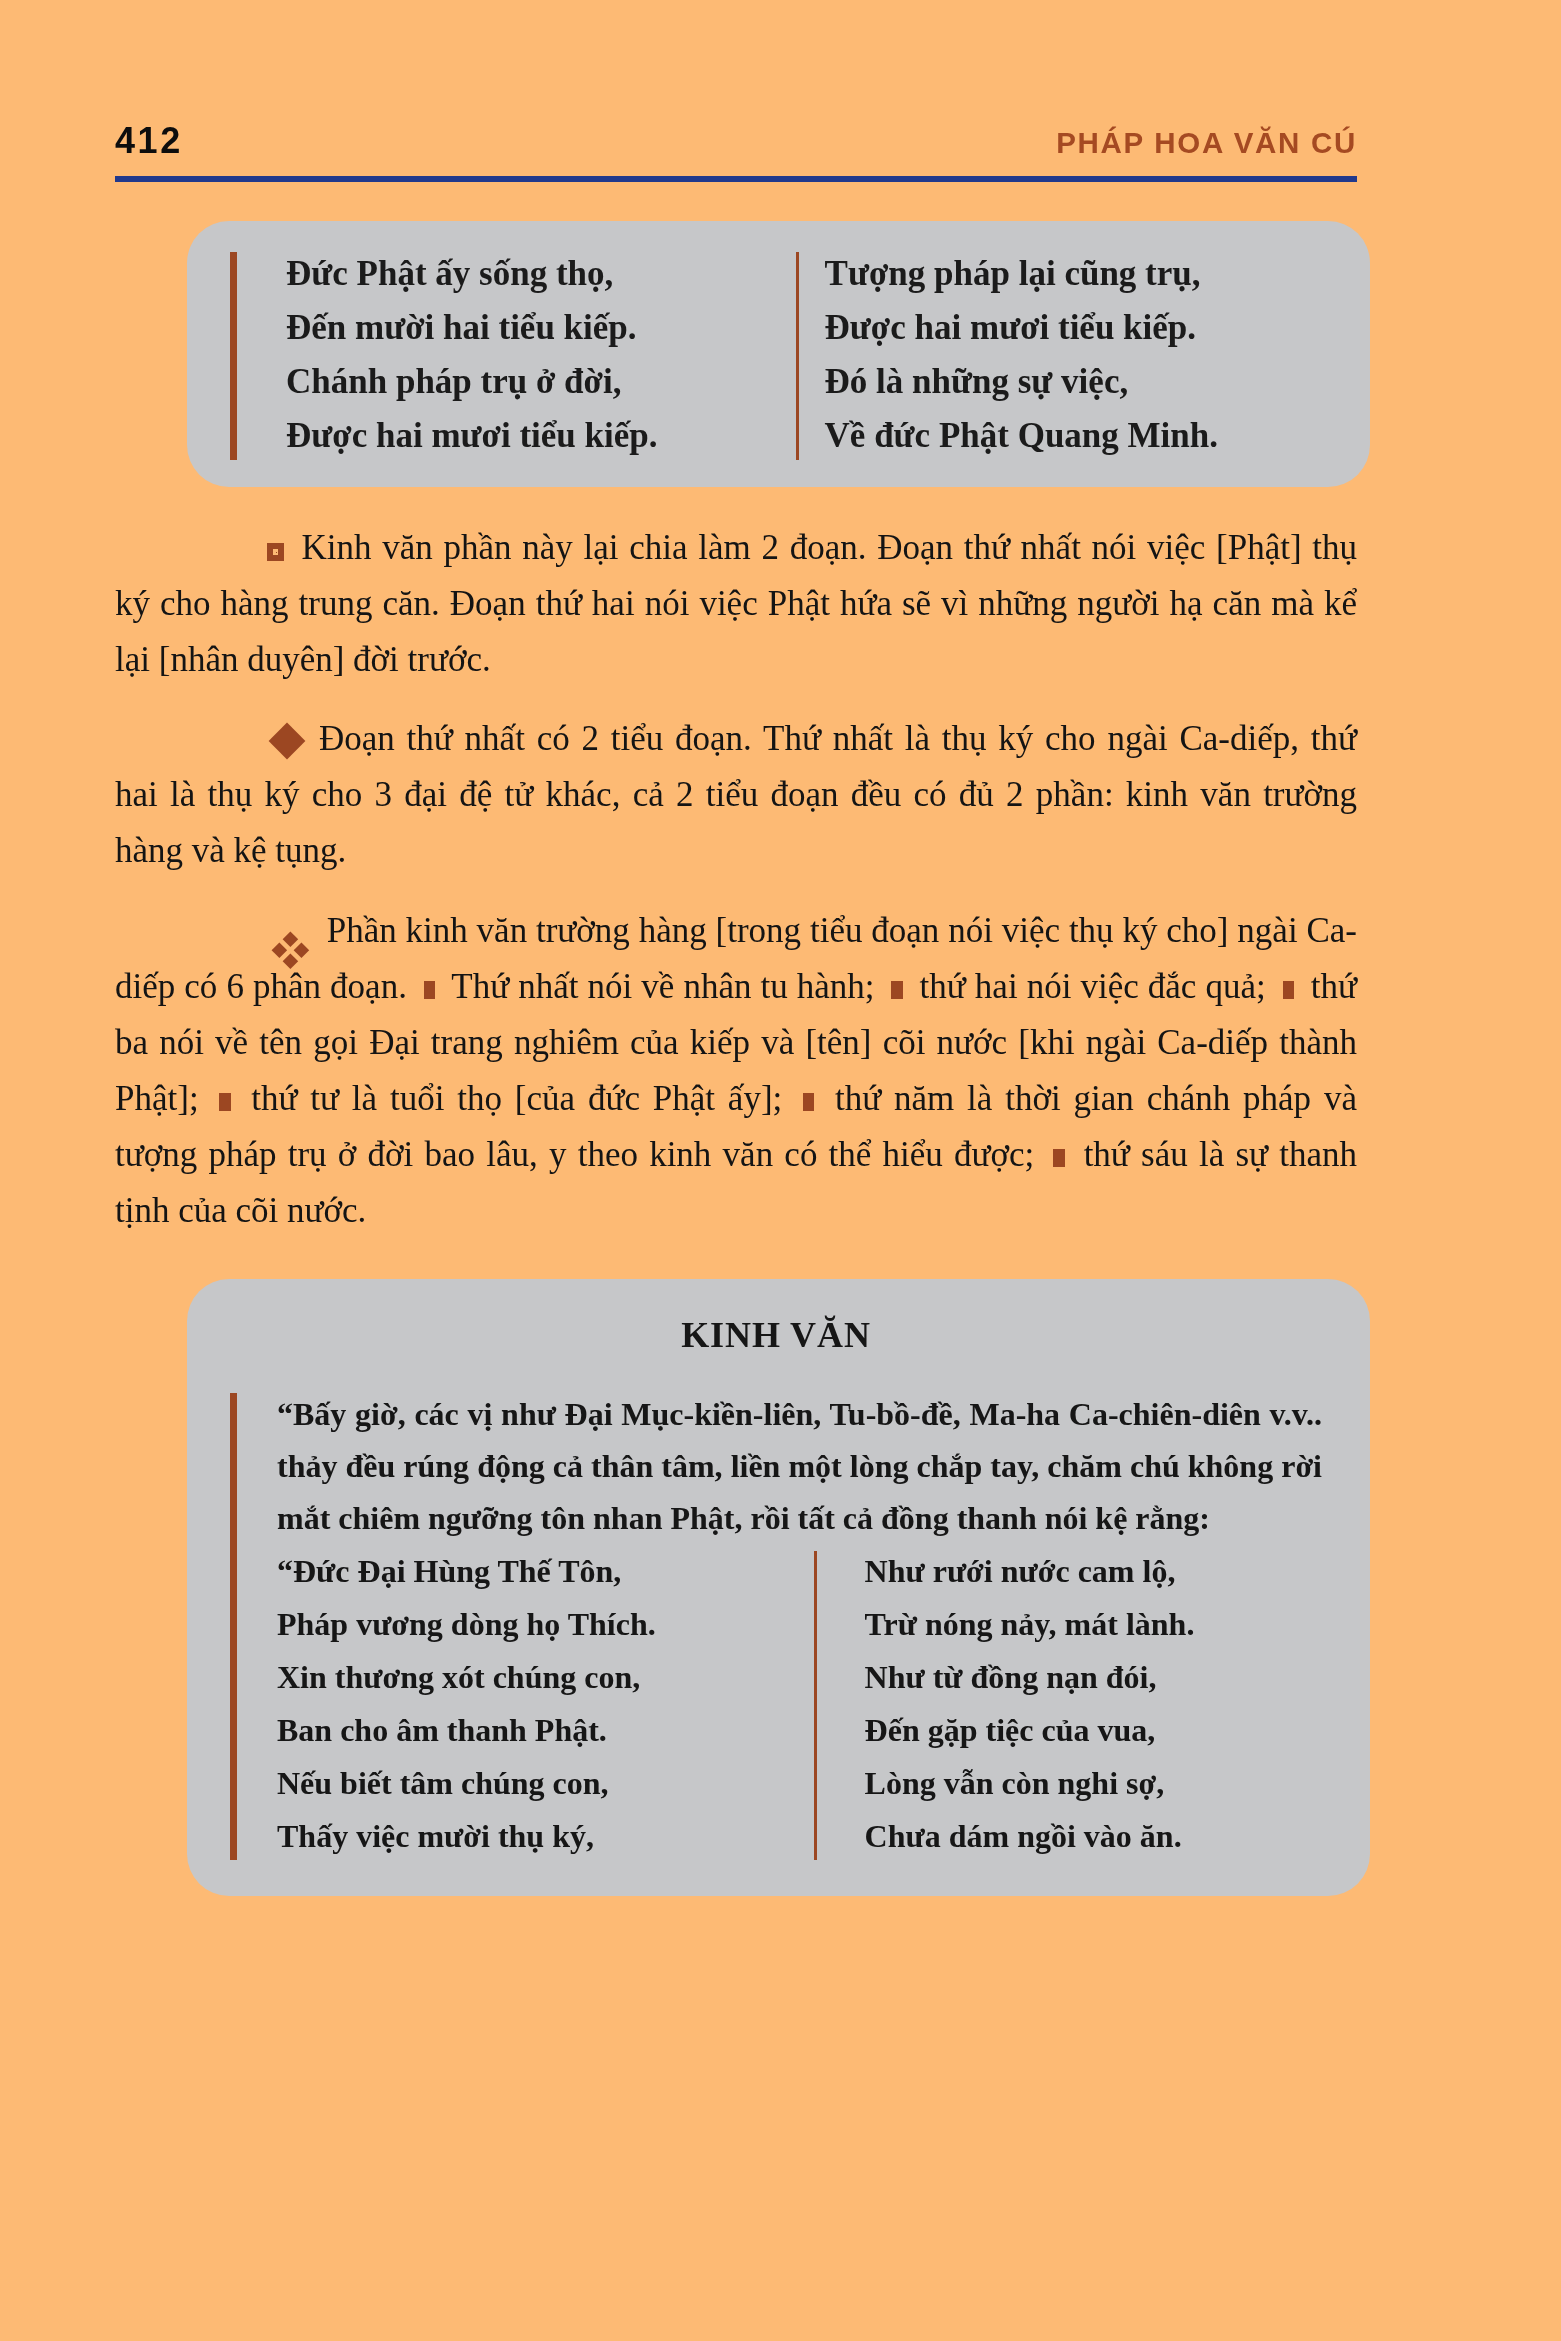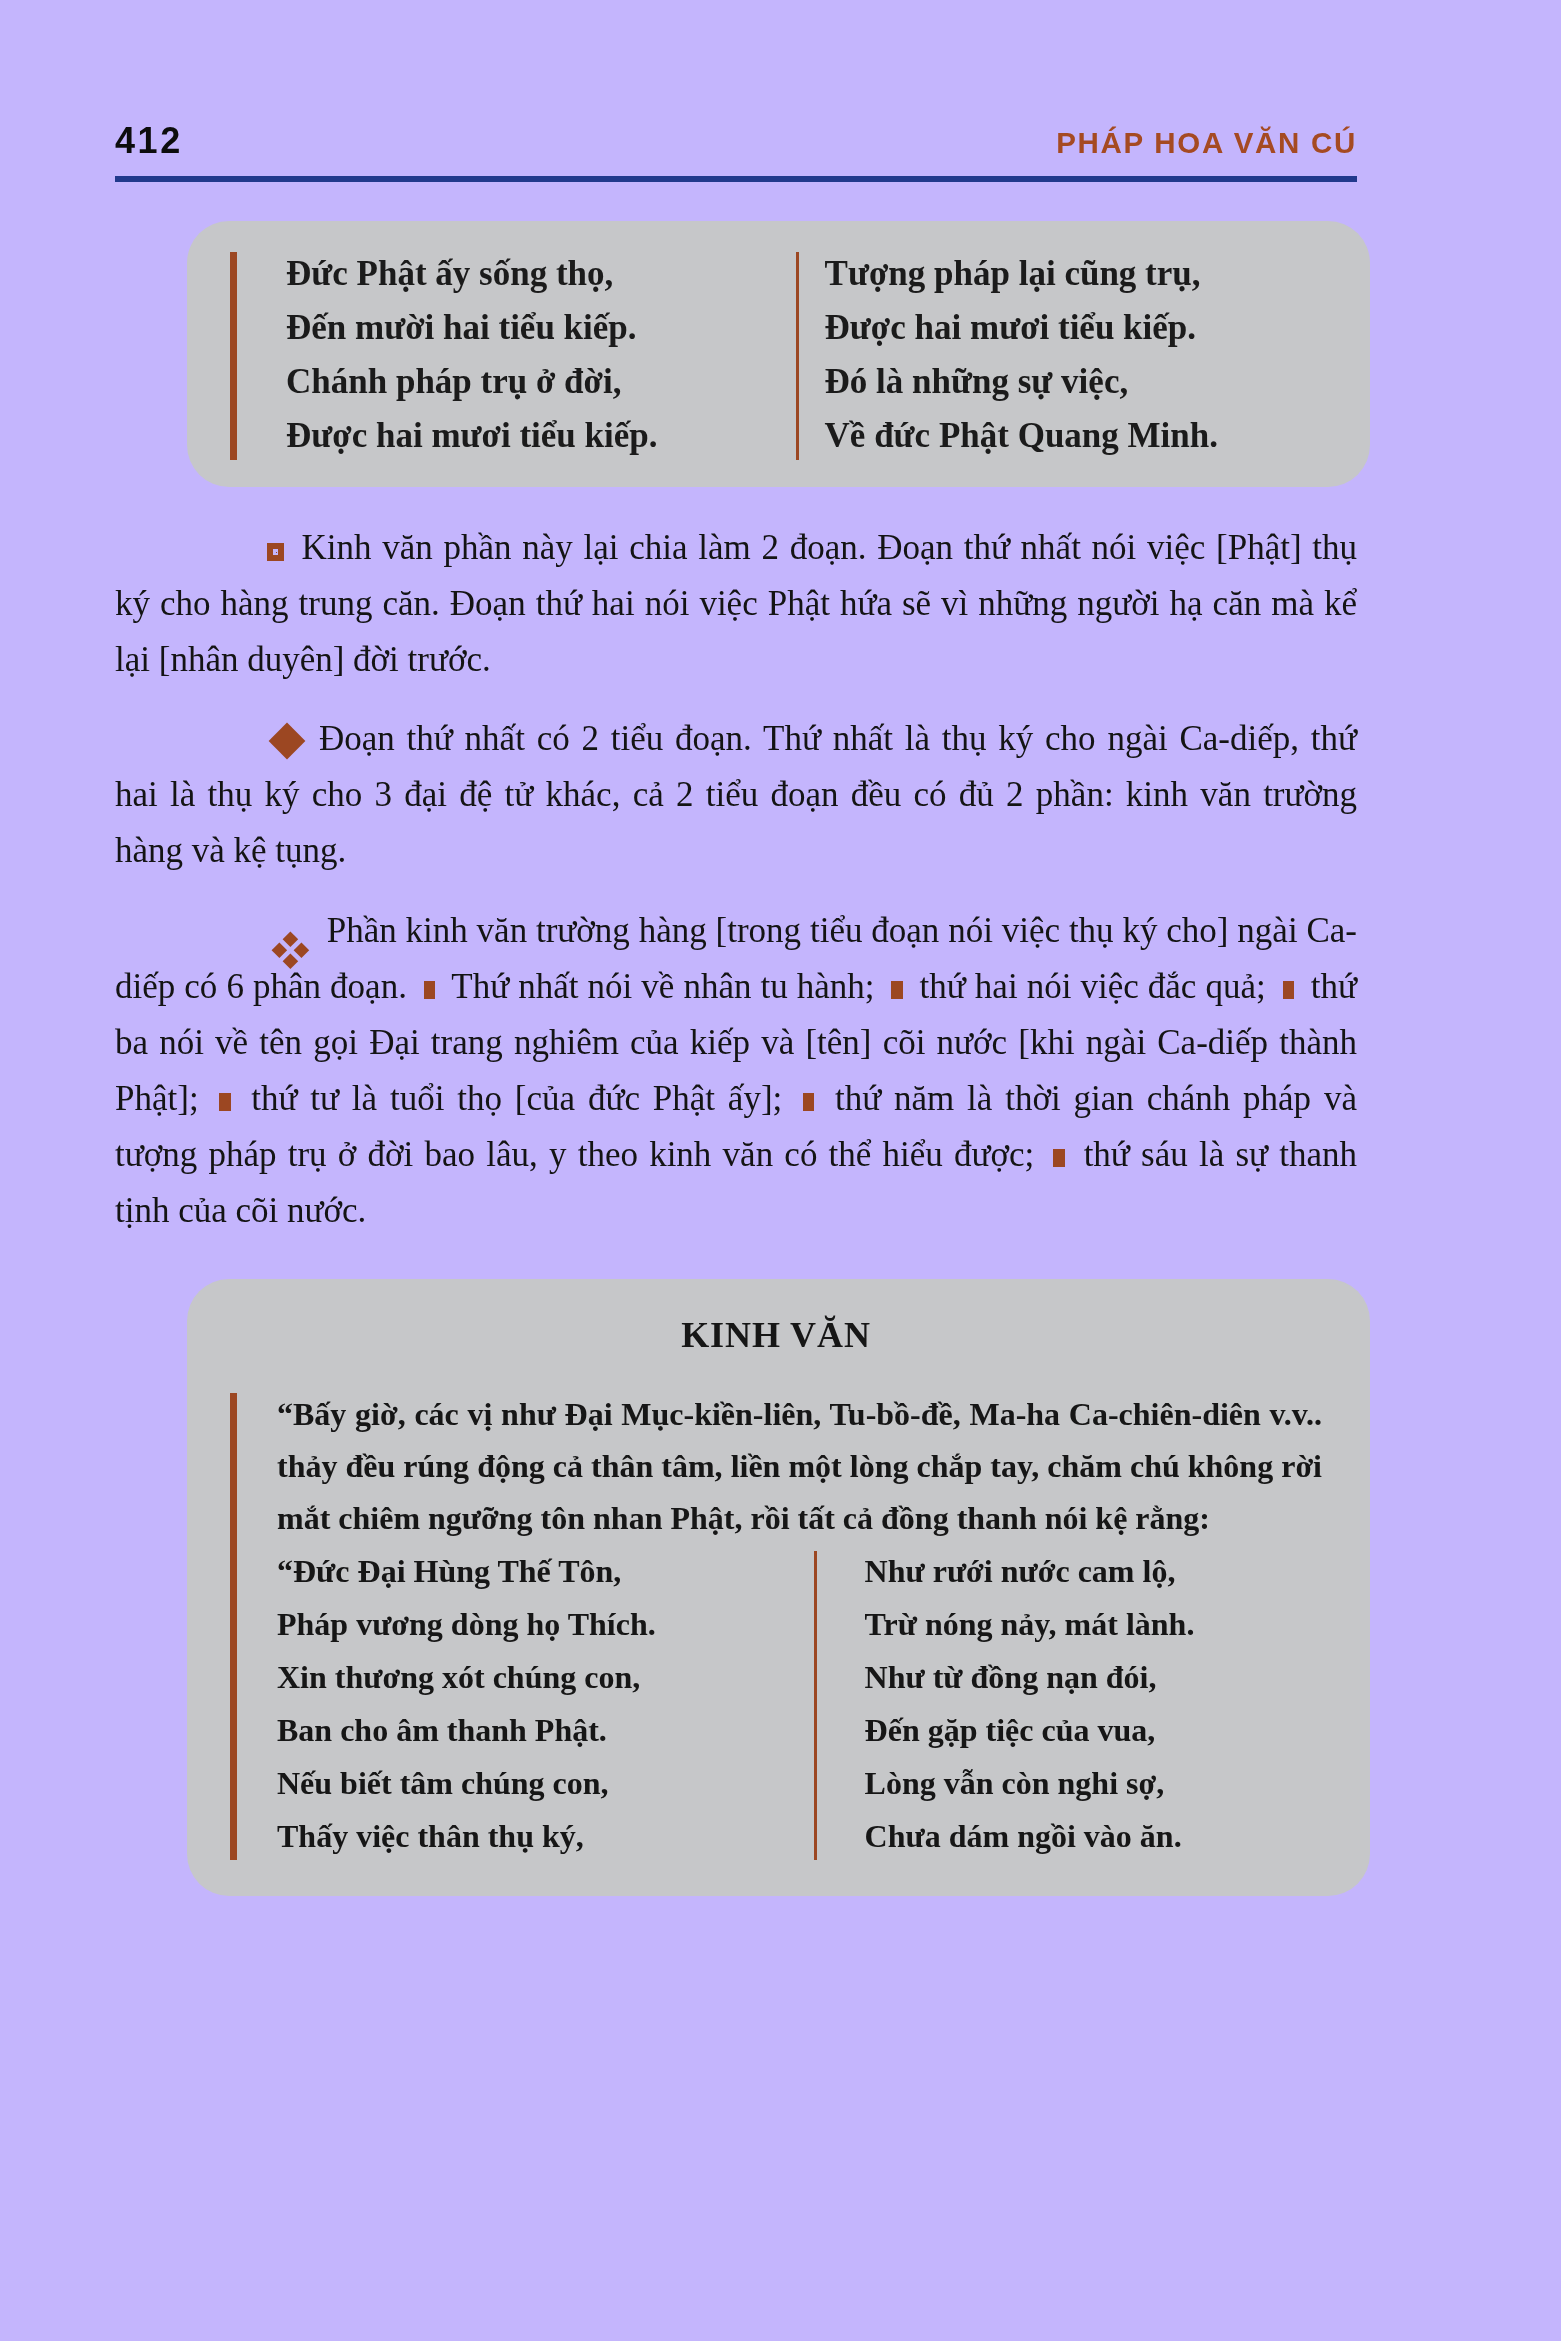--- a/index.html
+++ b/index.html
@@ -5,21 +5,21 @@
   :root{
     --brown:#9C4722;
     --blue:#21398C;
     --gray:#C6C7C9;
     --red:#A54A22;
     --ink:#141414;
   }
   *{margin:0;padding:0;box-sizing:border-box;}
   html,body{background:#9e9e9e;}
   .page{
-    width:1561px;height:2342px;background:#c4b5fd;position:relative;
+    width:1561px;height:2342px;background:#fdba74;position:relative;
     font-family:"Liberation Serif","DejaVu Serif",serif;color:var(--ink);
     overflow:hidden;margin:0 auto;
   }
   .content{position:absolute;left:115px;top:0;width:1242px;}
 
   
   .header{display:flex;justify-content:space-between;align-items:baseline;margin-top:120px;}
   .page-number{
     font-family:"Liberation Sans","DejaVu Sans",sans-serif;
     font-weight:bold;font-size:36px;letter-spacing:2.6px;color:#0d0d0d;
@@ -127,21 +127,21 @@
         <div class="vbar"></div>
         <div class="kv-main">
           <div class="kv-intro">“Bấy giờ, các vị như Đại Mục-kiền-liên, Tu-bồ-đề, Ma-ha Ca-chiên-diên v.v.. thảy đều rúng động cả thân tâm, liền một lòng chắp tay, chăm chú không rời mắt chiêm ngưỡng tôn nhan Phật, rồi tất cả đồng thanh nói kệ rằng:</div>
           <div class="kv-verse">
             <div class="kv-col1">
                 <div class="kv-line">“Đức Đại Hùng Thế Tôn,</div>
                 <div class="kv-line">Pháp vương dòng họ Thích.</div>
                 <div class="kv-line">Xin thương xót chúng con,</div>
                 <div class="kv-line">Ban cho âm thanh Phật.</div>
                 <div class="kv-line">Nếu biết tâm chúng con,</div>
-                <div class="kv-line">Thấy việc thân thụ ký,</div>
+                <div class="kv-line">Thấy việc mười thụ ký,</div>
               </div>
             <div class="vdivider"></div>
             <div class="kv-col2">
                 <div class="kv-line">Như rưới nước cam lộ,</div>
                 <div class="kv-line">Trừ nóng nảy, mát lành.</div>
                 <div class="kv-line">Như từ đồng nạn đói,</div>
                 <div class="kv-line">Đến gặp tiệc của vua,</div>
                 <div class="kv-line">Lòng vẫn còn nghi sợ,</div>
                 <div class="kv-line">Chưa dám ngồi vào ăn.</div>
               </div>

